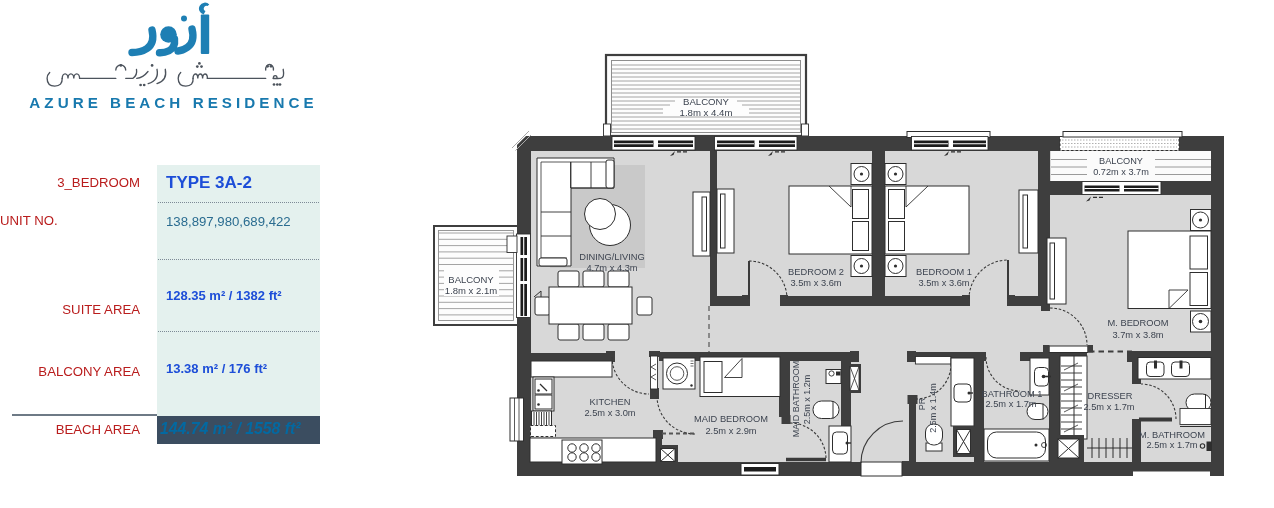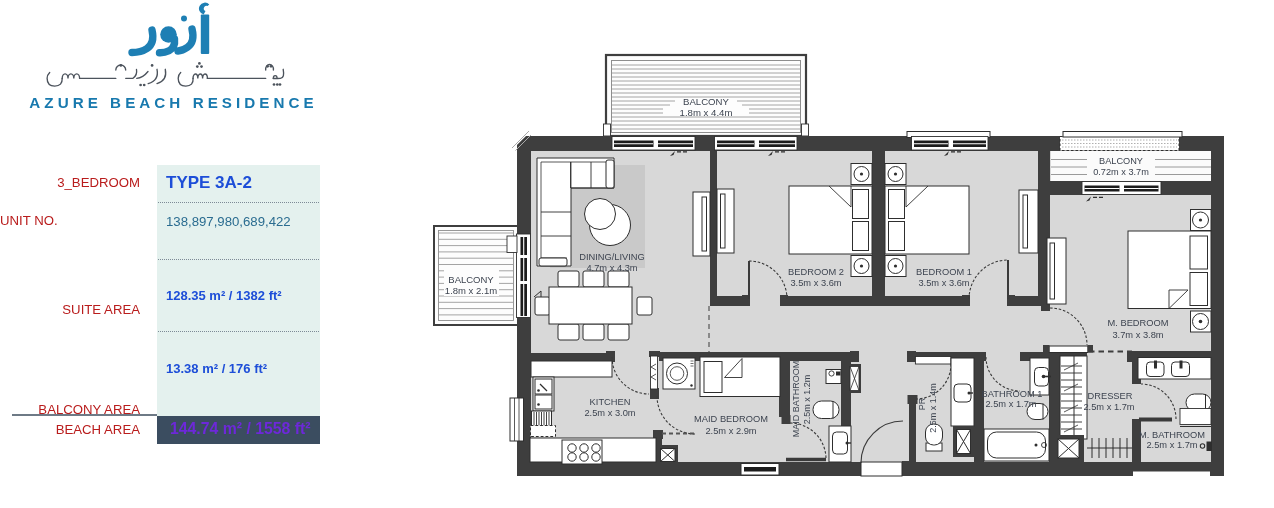--- a/index.html
+++ b/index.html
@@ -75,28 +75,28 @@
 
   <div class="abs" style="left:12px;top:414px;width:145px;height:0;border-top:2px solid #6e7a86;"></div>
 
   <div class="abs" style="left:158px;top:202px;width:161px;height:0;border-top:1.6px dotted #7d8a96;"></div>
   <div class="abs" style="left:158px;top:259px;width:161px;height:0;border-top:1.6px dotted #7d8a96;"></div>
   <div class="abs" style="left:158px;top:331px;width:161px;height:0;border-top:1.6px dotted #7d8a96;"></div>
 
   <div class="abs lbl" style="left:0;top:175px;width:140px;text-align:right;">3_BEDROOM</div>
   <div class="abs lbl" style="left:0;top:213px;width:140px;text-align:left;">UNIT NO.</div>
   <div class="abs lbl" style="left:0;top:290px;width:140px;text-align:right;margin-top:12px;">SUITE AREA</div>
-  <div class="abs lbl" style="left:0;top:364px;width:140px;text-align:right;margin-top:38px;">BALCONY AREA</div>
+  <div class="abs lbl" style="left:0;top:364px;width:140px;text-align:right;">BALCONY AREA</div>
   <div class="abs lbl" style="left:0;top:422px;width:140px;text-align:right;">BEACH AREA</div>
 
   <div class="abs" style="left:166px;top:173px;font-size:17px;font-weight:bold;color:#1d4ed8;text-align:right;">TYPE 3A-2</div>
   <div class="abs" style="left:166px;top:214px;font-size:13.2px;color:#2a6c90;">138,897,980,689,422</div>
   <div class="abs val" style="left:166px;top:288px;">128.35 m² / 1382 ft²</div>
   <div class="abs val" style="left:166px;top:361px;">13.38 m² / 176 ft²</div>
-  <div class="abs" style="left:170px;top:420px;font-size:15.8px;font-weight:bold;color:#6d28d9;">144.74 m² / 1558 ft²</div>
+  <div class="abs" style="left:160px;top:420px;font-size:15.8px;font-weight:bold;color:#0369a1;font-style:italic;">144.74 m² / 1558 ft²</div>
 </div>
 
 <svg class="abs" style="left:0;top:0;" width="1274" height="508" viewBox="0 0 1274 508">
 <g font-family="Liberation Sans, sans-serif">
 
 <path d="M530,151 H1051 V195 H1211 V462 H530 Z" fill="#d8d8d8"></path>
 
 <g>
   <rect x="606" y="55" width="200" height="81" fill="#fdfdfd" stroke="#3e3e3e" stroke-width="2.2"></rect>
   <rect x="611.5" y="60.5" width="189" height="72" fill="none" stroke="#8e8e8e" stroke-width="1"></rect>

